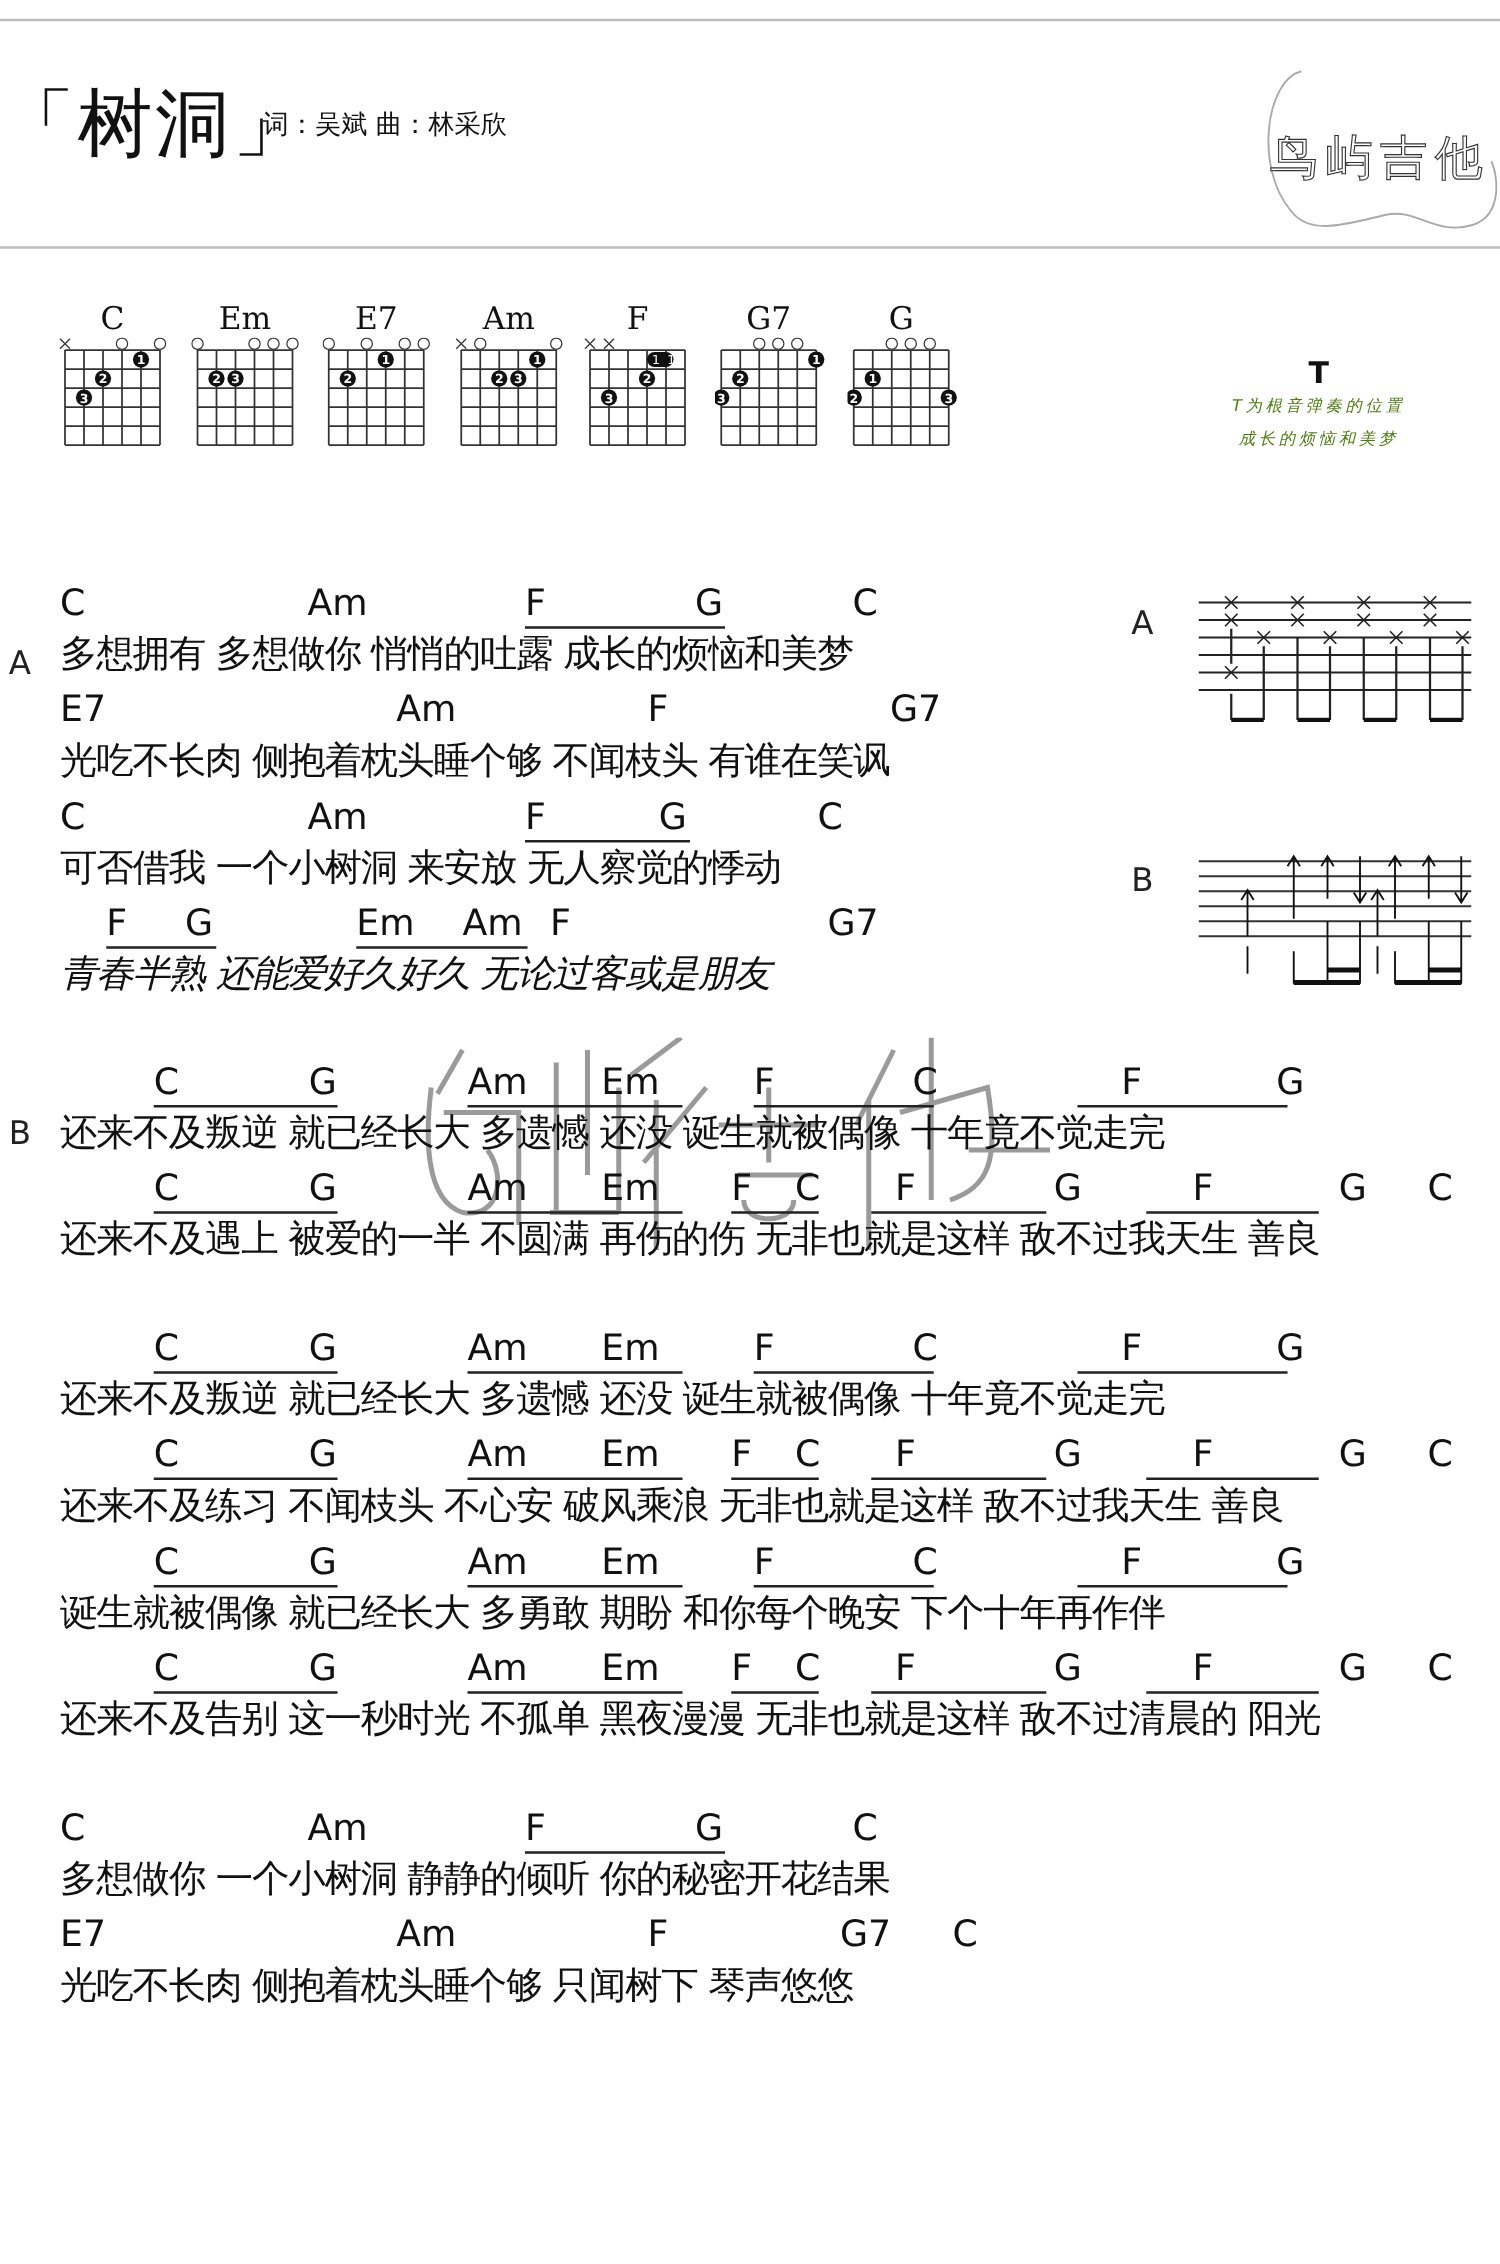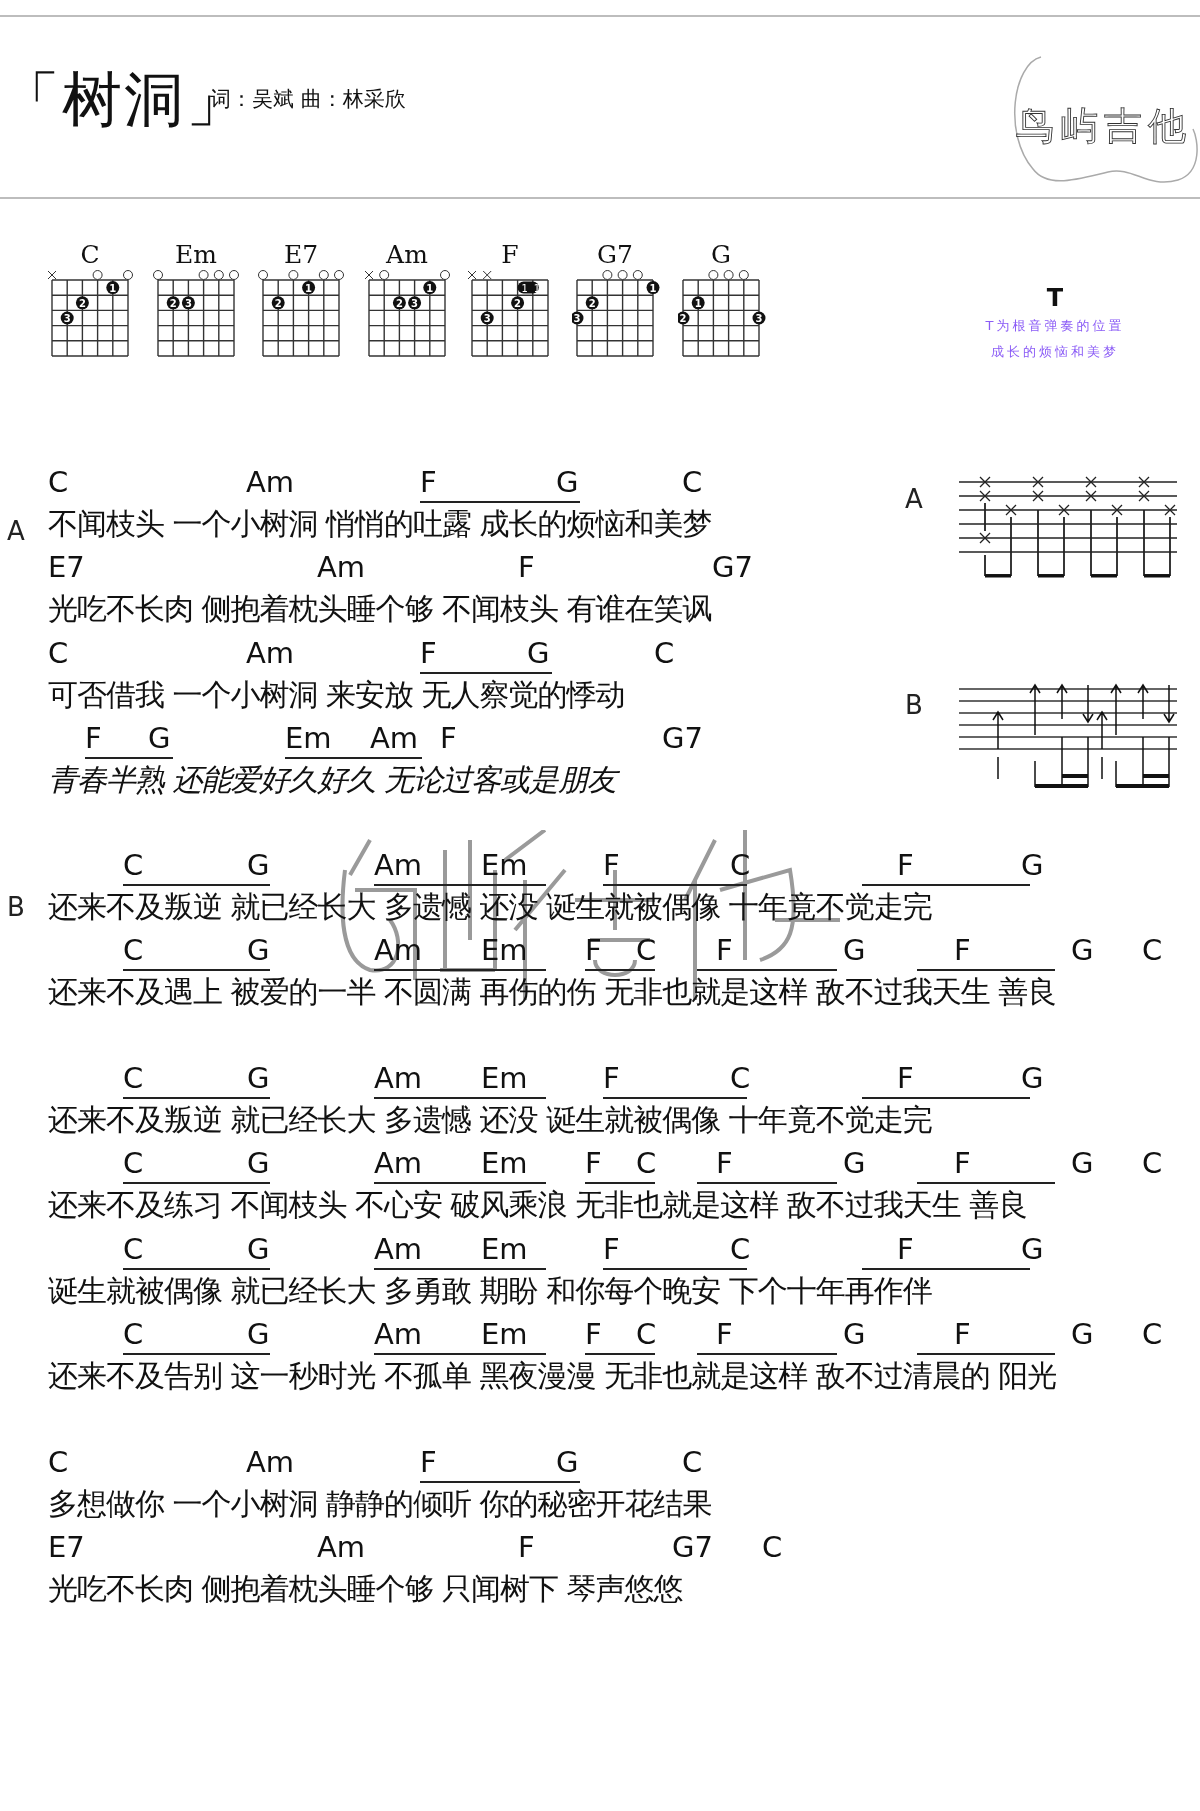--- a/index.html
+++ b/index.html
@@ -6,21 +6,21 @@
   body { width:1200px; height:1811px; position:relative; overflow:hidden; font-family:"DejaVu Sans","Liberation Sans",sans-serif; color:#111; }
   .hr { position:absolute; left:0; width:1200px; height:2px; background:#bdbdbd; }
   .title { position:absolute; left:0; top:48px; font-size:60px; line-height:70px; font-weight:500; letter-spacing:2px;margin-top:16px; }
   .credits { position:absolute; left:210px; top:86px; font-size:21px; line-height:26px; }
   .logo { position:absolute; left:1008px; top:54px; width:192px; height:140px; }
   .chord-box { position:absolute; top:240px; width:86px; height:140px; }
   .chord-name { position:absolute; left:0; width:86px; top:0; text-align:center; font-family:"DejaVu Serif","Liberation Serif",serif; font-size:25px; line-height:30px; }
   .chord-svg { position:absolute; left:0; top:30px; }
   .t-box { position:absolute; left:940px; top:283px; width:230px; text-align:center; }
   .t-big { font-size:24px; font-weight:600; line-height:30px; }
-  .t-small { font-size:13px; line-height:26px; letter-spacing:3px; color:#8b5cf6; }
+  .t-small { font-size:13px; line-height:26px; letter-spacing:3px; color:#4d7c0f;font-style:italic; }
   .sec-label { position:absolute; font-size:26px; line-height:30px; color:#222; }
   .ch { position:absolute; font-size:29px; line-height:36px; white-space:nowrap; }
   .ly { position:absolute; font-size:30px; line-height:38px; white-space:nowrap; letter-spacing:-1px; }
   .ul { position:absolute; height:2px; background:#222; }
   .pattern { position:absolute; }
   .watermark { position:absolute; left:330px; top:830px; width:530px; height:170px; pointer-events:none; }
 </style>
 </head>
 <body>
 
@@ -298,21 +298,21 @@
 </svg>
 
 <div id="lines">
     <div>
       <div class="ch" style="left: 48px; top: 464px;">C</div>
       <div class="ch" style="left: 246px; top: 464px;">Am</div>
       <div class="ch" style="left: 420px; top: 464px;">F</div>
       <div class="ch" style="left: 556px; top: 464px;">G</div>
       <div class="ch" style="left: 682px; top: 464px;">C</div>
       <div class="ul" style="left: 420px; width: 160px; top: 501px;"></div>
-      <div class="ly" style="left: 48px; top: 505px;">不闻枝头 一个小树洞 悄悄的吐露 成长的烦恼和美梦</div>
+      <div class="ly" style="left: 48px; top: 505px;">多想拥有 多想做你 悄悄的吐露 成长的烦恼和美梦</div>
     </div>
     <div>
       <div class="ch" style="left: 48px; top: 549px;">E7</div>
       <div class="ch" style="left: 317px; top: 549px;">Am</div>
       <div class="ch" style="left: 518px; top: 549px;">F</div>
       <div class="ch" style="left: 712px; top: 549px;">G7</div>
       <div class="ly" style="left: 48px; top: 590px;">光吃不长肉 侧抱着枕头睡个够 不闻枝头 有谁在笑讽</div>
     </div>
     <div>
       <div class="ch" style="left: 48px; top: 635px;">C</div>

